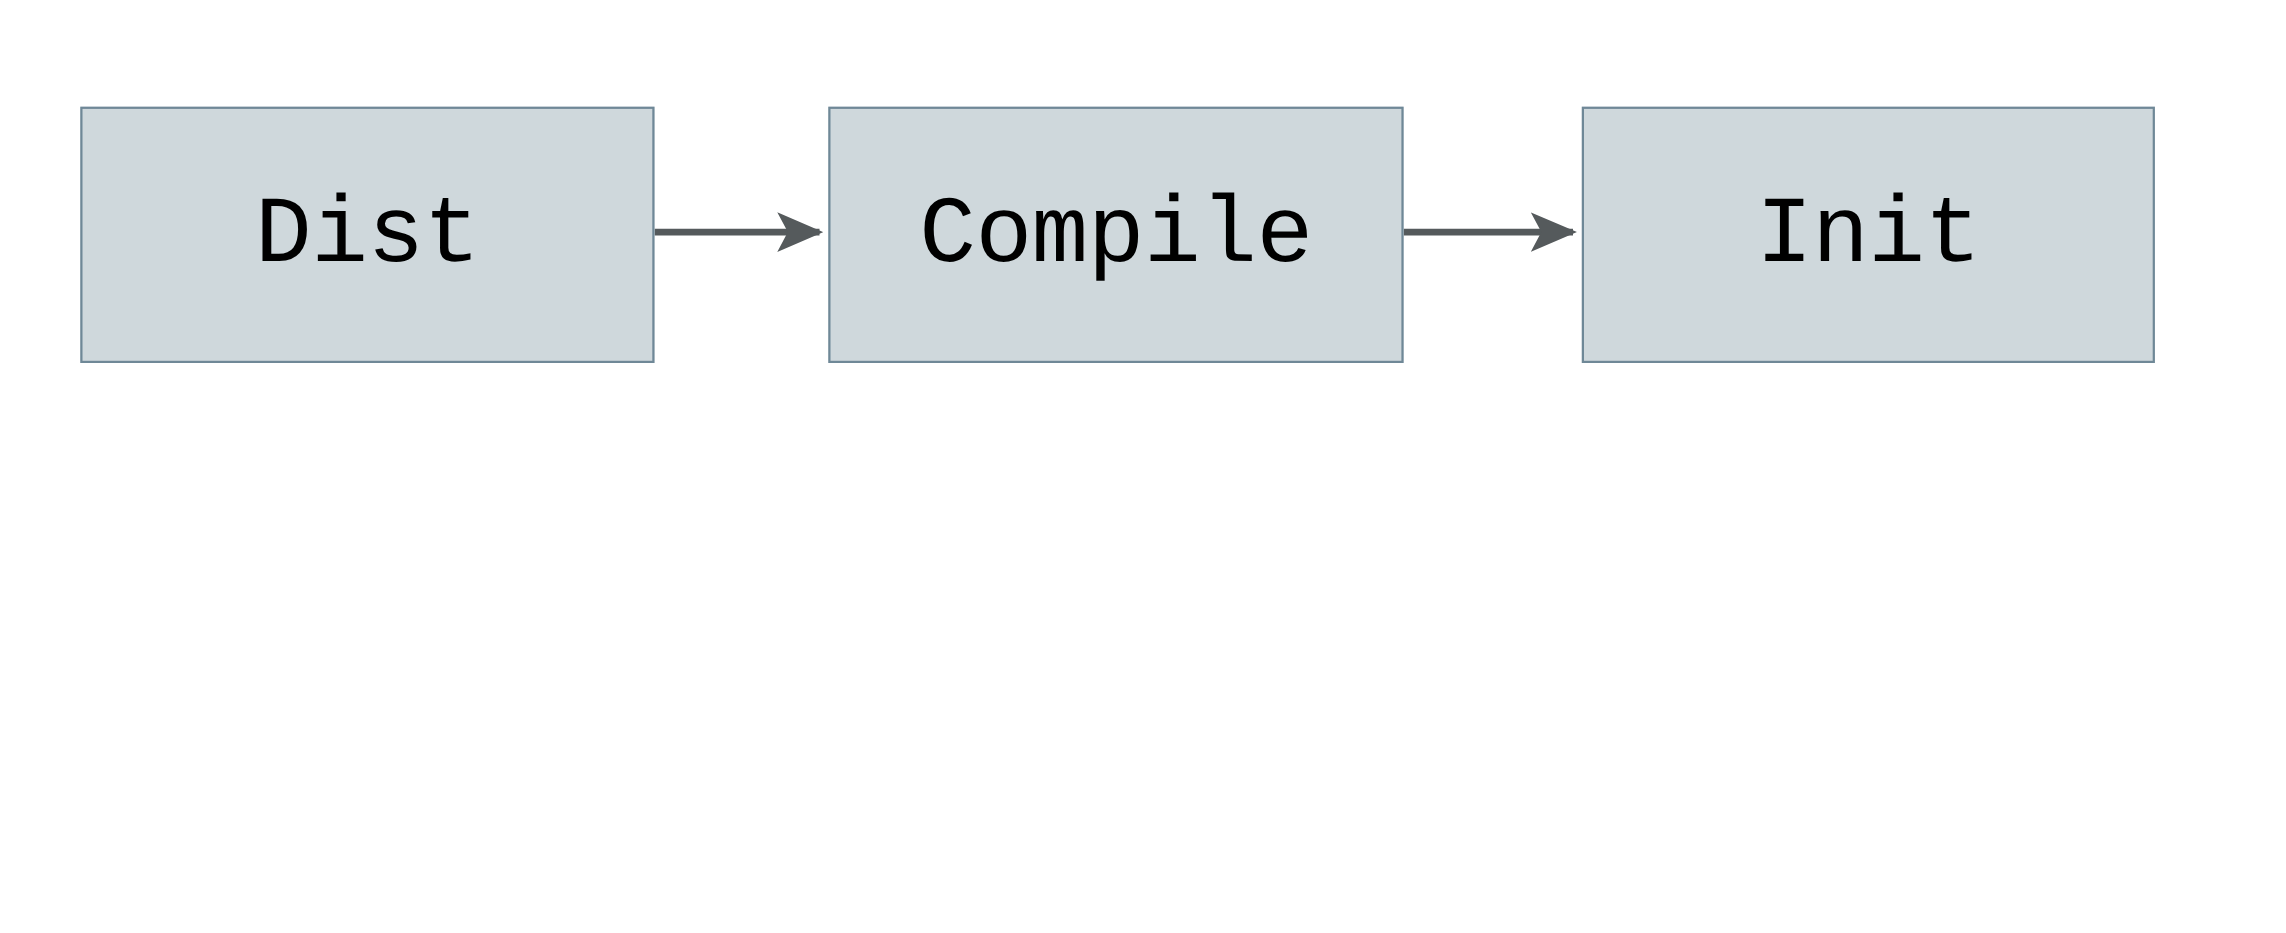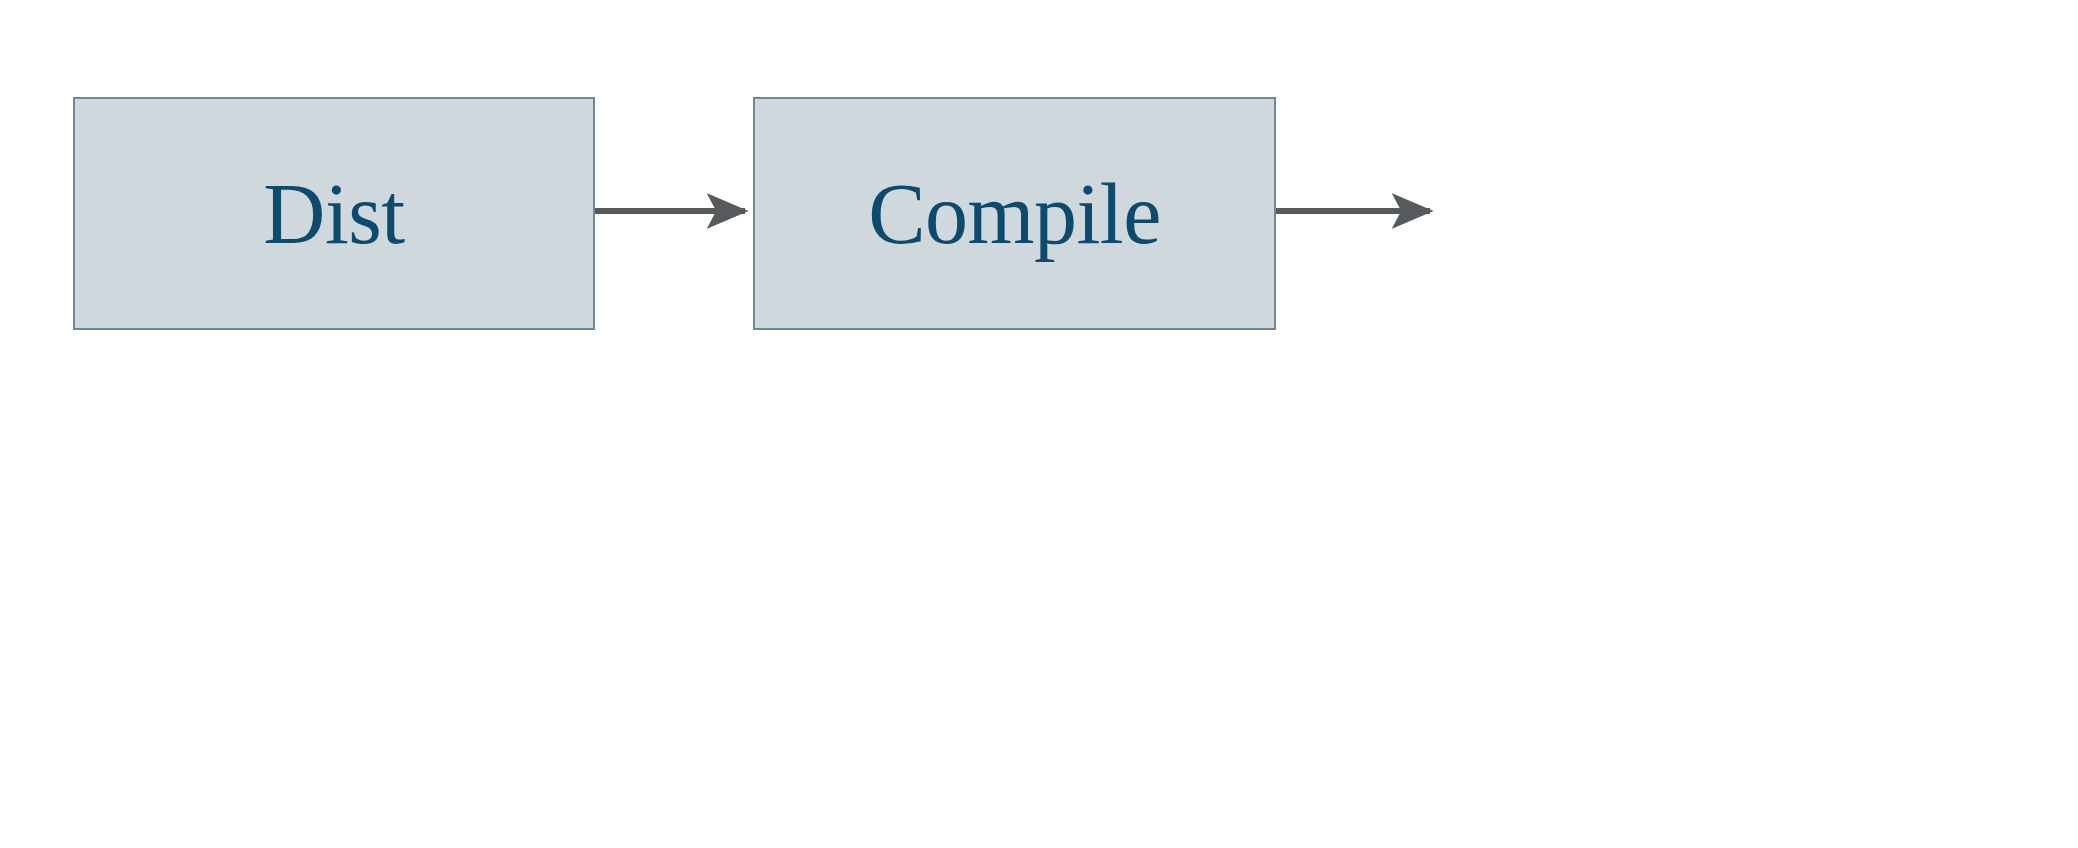--- a/index.html
+++ b/index.html
@@ -21,24 +21,24 @@
   .node {
     position: absolute;
     box-sizing: border-box;
     background: #cfd8dc;
     border: 2px solid #6f8897;
     display: flex;
     align-items: center;
     justify-content: center;
   }
   .node-label {
-    font-family: Liberation Serif, serif;
+    font-family: Liberation Mono, monospace;
     font-size: 86px;
     font-weight: 400;
-    color: #0c4a6e;
+    color: #000000;
     letter-spacing: -0.5px;
     line-height: 1;
     white-space: nowrap;
     user-select: none;
   }
   .edge-layer {
     position: absolute;
     left: 0;
     top: 0;
     width: 2078px;
@@ -73,15 +73,18 @@
   <div class="edge-hit" style="left:1276px; top:193px; width:162px; height:36px;"></div>
 
   <div class="node" style="left:73px; top:97px; width:522px; height:233px;">
     <span class="node-label">Dist</span>
   </div>
 
   <div class="node" style="left:753px; top:97px; width:523px; height:233px;justify-content:center;">
     <span class="node-label">Compile</span>
   </div>
 
+  <div class="node" style="left:1438px; top:97px; width:521px; height:233px;">
+    <span class="node-label">Init</span>
+  </div>
 
 
 </div>
 
 </body></html>

